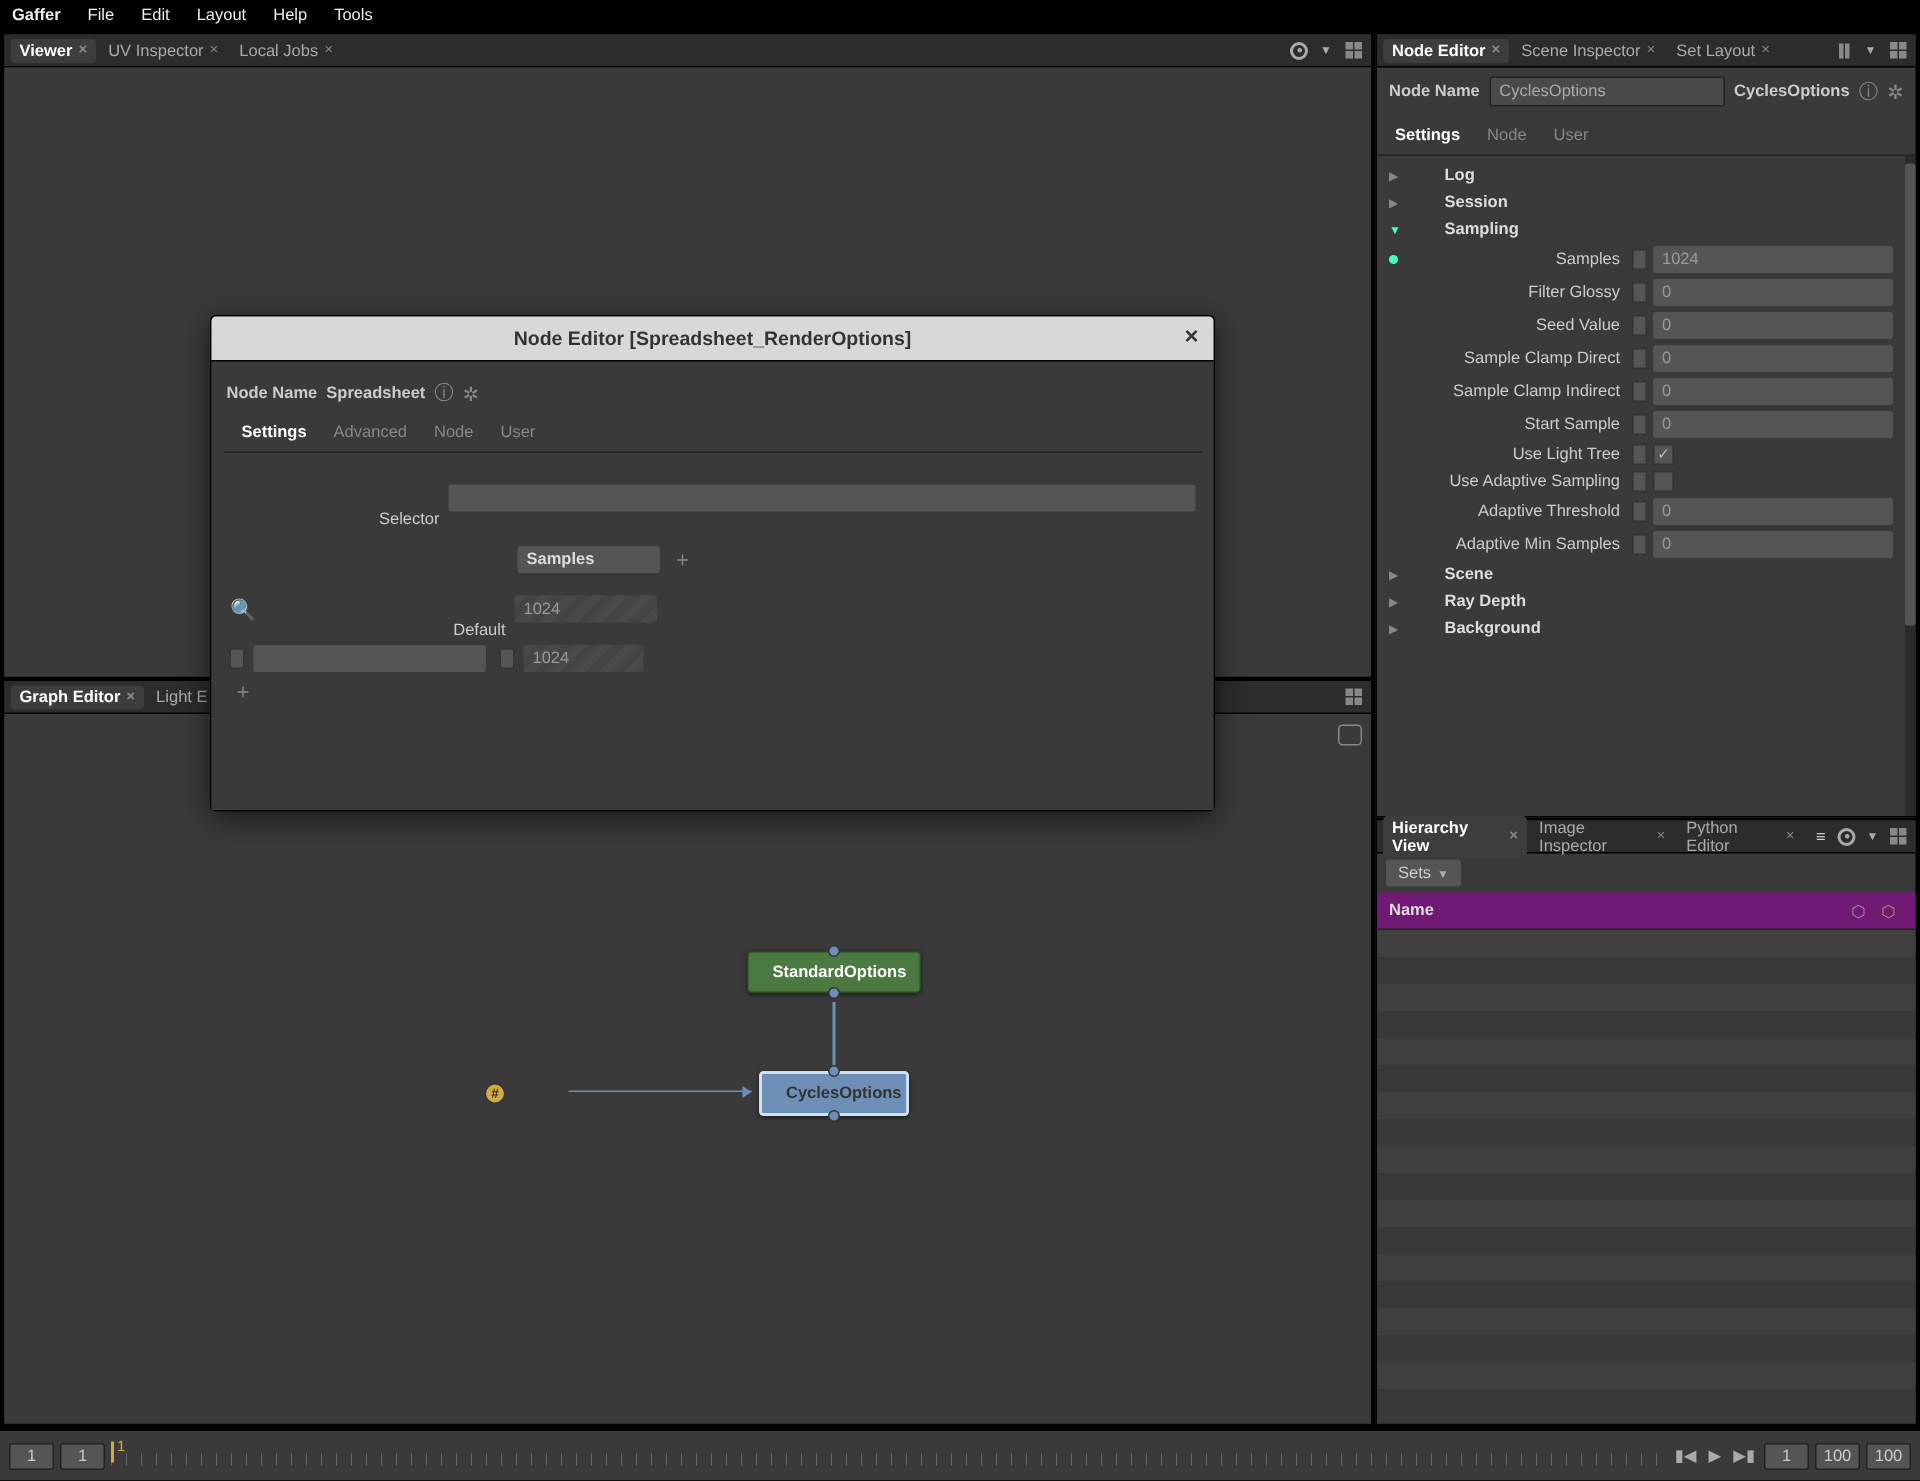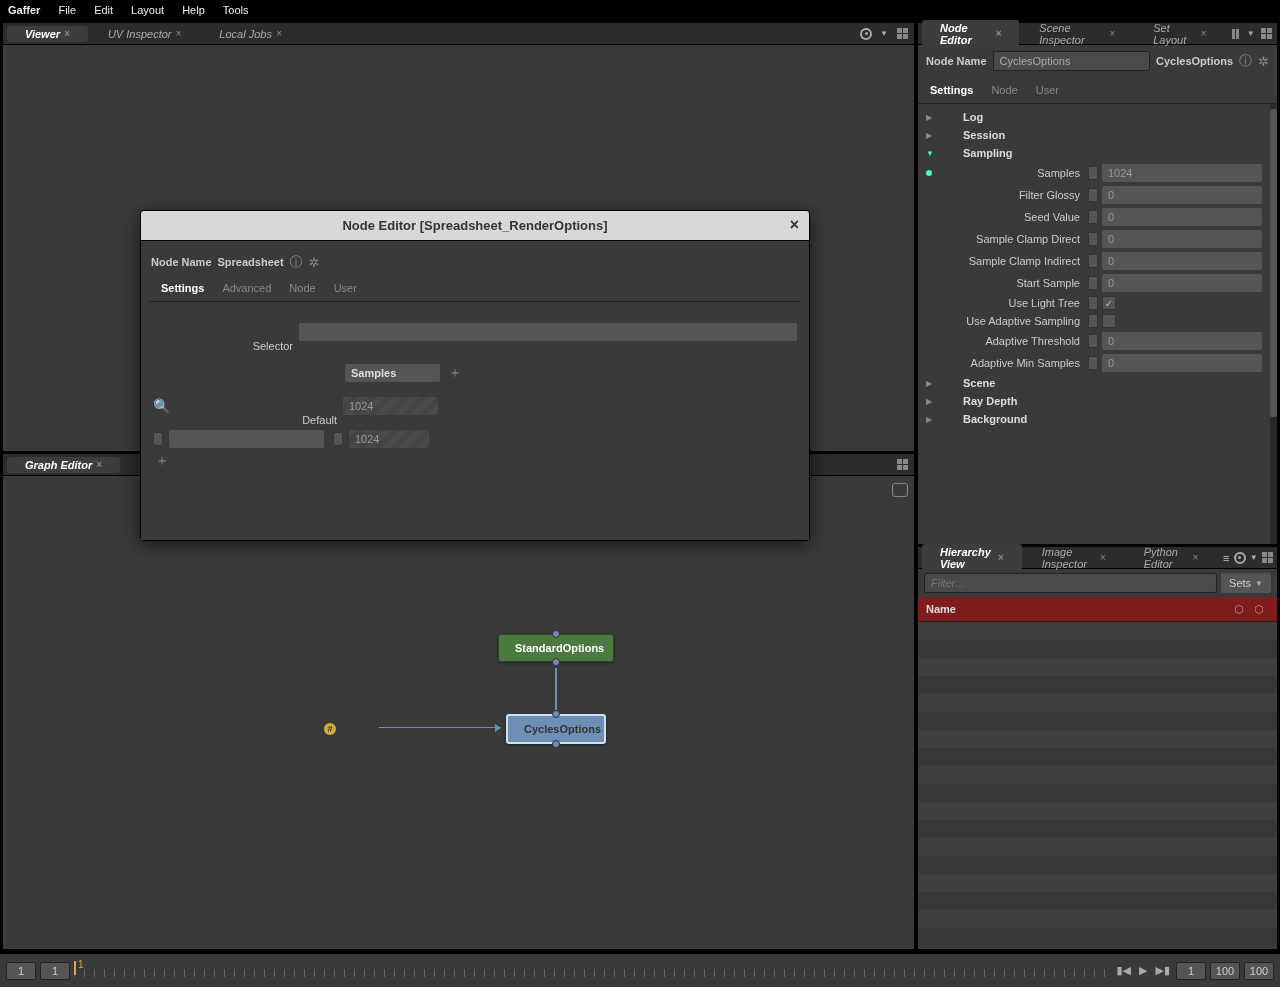--- a/index.html
+++ b/index.html
@@ -11,21 +11,21 @@
 .menubar span:first-child { font-weight:bold; }
 
 
 .main { display:flex; position:absolute; top:20px; left:0; right:0; bottom:35px; }
 .left-col { flex:1; display:flex; flex-direction:column; border:2px solid #000; border-right:none; }
 .right-col { width:365px; display:flex; flex-direction:column; border:2px solid #000; }
 
 
 .panel { background:#3a3a3a; border:1px solid #000; display:flex; flex-direction:column; }
 .panel-tabs { height:22px; background:#2c2c2c; display:flex; align-items:center; padding:0 4px; gap:2px; border-bottom:1px solid #000; }
-.tab { display:flex; align-items:center; gap:4px; padding:2px 18px; color:#aaa; border-radius:3px; cursor:pointer;font-style:italic; }
+.tab { display:flex; align-items:center; gap:4px; padding:2px 6px; color:#aaa; border-radius:3px; cursor:pointer; }
 .tab.active { background:#3d3d3d; color:#fff; font-weight:bold; }
 .tab-close { color:#888; font-size:10px; cursor:pointer; }
 .tab-spacer { flex:1; }
 .panel-icon { width:16px; height:16px; display:flex; align-items:center; justify-content:center; color:#ccc; cursor:pointer; }
 
 
 .viewer { flex:1; background:#3a3a3a; }
 .graph-editor { flex:1; background:#3a3a3a; position:relative; }
 
 
@@ -52,21 +52,21 @@
 .param-check { width:14px; height:14px; background:#555; border:1px solid #333; display:flex; align-items:center; justify-content:center; color:#bbb; font-size:10px; margin-right:auto; }
 .scrollbar-r { width:7px; background:#2a2a2a; }
 .scrollbar-thumb { background:#555; width:100%; height:70%; margin-top:5px; border-radius:2px; }
 .params-wrap { display:flex; flex:1; min-height:0; }
 
 
 .hierarchy { height:405px; background:#3a3a3a; display:flex; flex-direction:column; border-top:2px solid #000; }
 .hier-filter { display:flex; gap:4px; padding:4px 6px; }
 .hier-filter input { flex:1; background:#4a4a4a; border:1px solid #222; color:#888; padding:3px 6px; font-size:11px; border-radius:2px; font-style:italic; }
 .hier-sets { background:#555; color:#ccc; padding:3px 8px; border-radius:2px; font-size:11px; cursor:pointer; display:flex; align-items:center; gap:4px; }
-.hier-head { display:flex; align-items:center; background:#7f1d1d; padding:4px 8px; border-bottom:1px solid #222; }
+.hier-head { display:flex; align-items:center; background:#701a75; padding:4px 8px; border-bottom:1px solid #222; }
 .hier-head-name { font-weight:bold; color:#ddd; flex:1; }
 .hier-head-icon { width:20px; height:16px; display:flex; align-items:center; justify-content:center; }
 .hier-rows { flex:1; background:#3a3a3a; }
 .hier-row { height:18px; }
 .hier-row:nth-child(odd) { background:#3f3f3f; }
 .hier-row:nth-child(even) { background:#383838; }
 
 
 .modal { position:absolute; top:210px; left:140px; width:670px; background:#2c2c2c; border:1px solid #000; border-radius:4px; box-shadow:0 4px 20px rgba(0,0,0,0.6); z-index:100; }
 .modal-title { background:#d8d8d8; color:#333; padding:7px 10px; text-align:center; font-weight:bold; font-size:13px; position:relative; border-radius:3px 3px 0 0; }
@@ -358,21 +358,20 @@
         <div class="panel-icon">
             <div class="grid-icon">
               <div></div>
               <div></div>
               <div></div>
               <div></div>
             </div>
           </div>
       </div>
       <div class="hier-filter">
-        <input placeholder="Filter..." style="">
         <div class="hier-sets">
             <span>Sets</span>
             <span class="arrow-dn">▼</span>
           </div>
       </div>
       <div class="hier-head">
         <span class="hier-head-name">Name</span>
         <span class="hier-head-icon" style="color:#999;">⬡</span>
         <span class="hier-head-icon" style="color:#c85;">⬡</span>
       </div>

